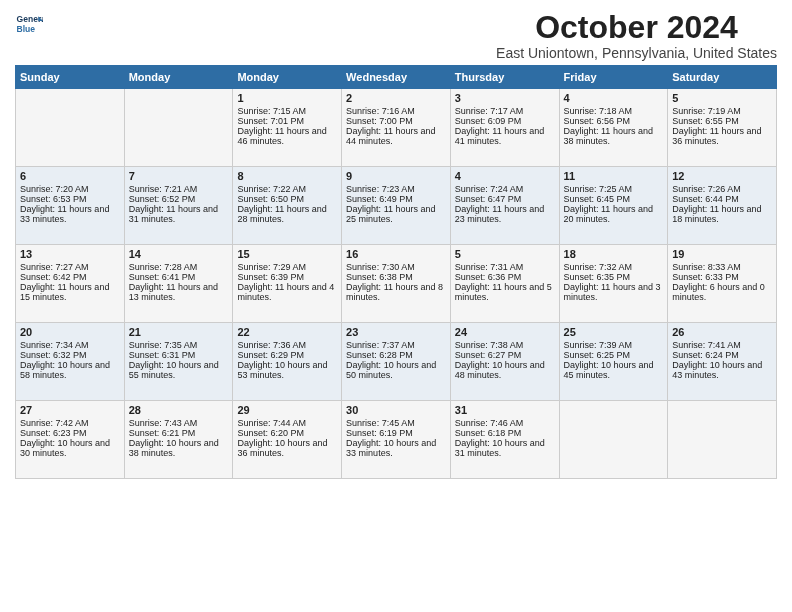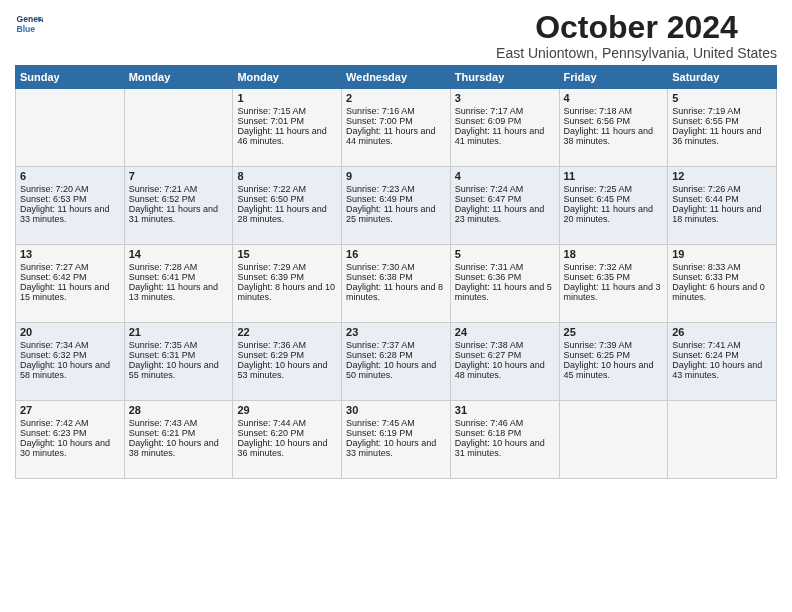--- a/index.html
+++ b/index.html
@@ -196,21 +196,21 @@
           <td>
             <span class="day-num">14</span>
             <div>Sunrise: 7:28 AM</div>
             <div>Sunset: 6:41 PM</div>
             <div>Daylight: 11 hours and 13 minutes.</div>
           </td>
           <td>
             <span class="day-num">15</span>
             <div>Sunrise: 7:29 AM</div>
             <div>Sunset: 6:39 PM</div>
-            <div>Daylight: 8 hours and 10 minutes.</div>
+            <div>Daylight: 11 hours and 4 minutes.</div>
           </td>
           <td>
             <span class="day-num">16</span>
             <div>Sunrise: 7:30 AM</div>
             <div>Sunset: 6:38 PM</div>
             <div>Daylight: 11 hours and 8 minutes.</div>
           </td>
           <td>
             <span class="day-num">5</span>
             <div>Sunrise: 7:31 AM</div>

